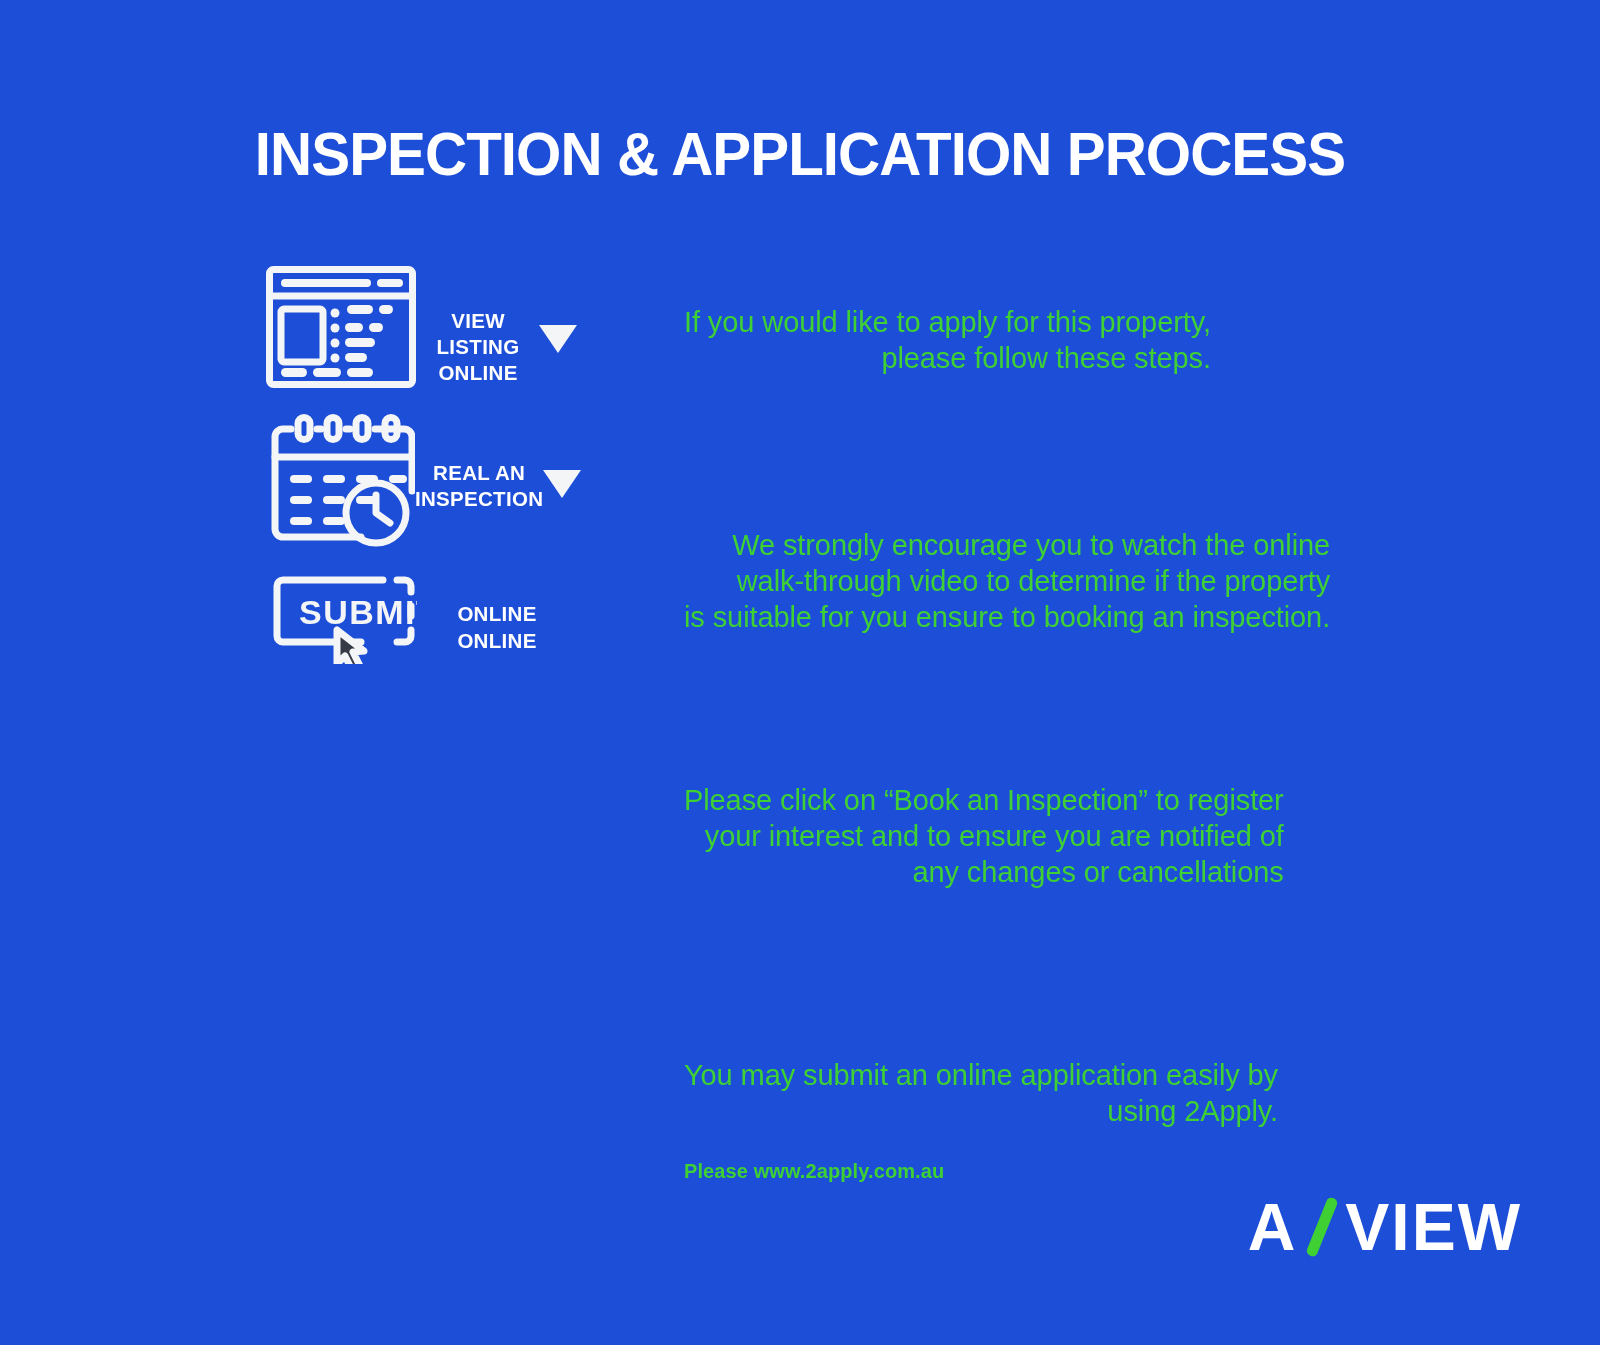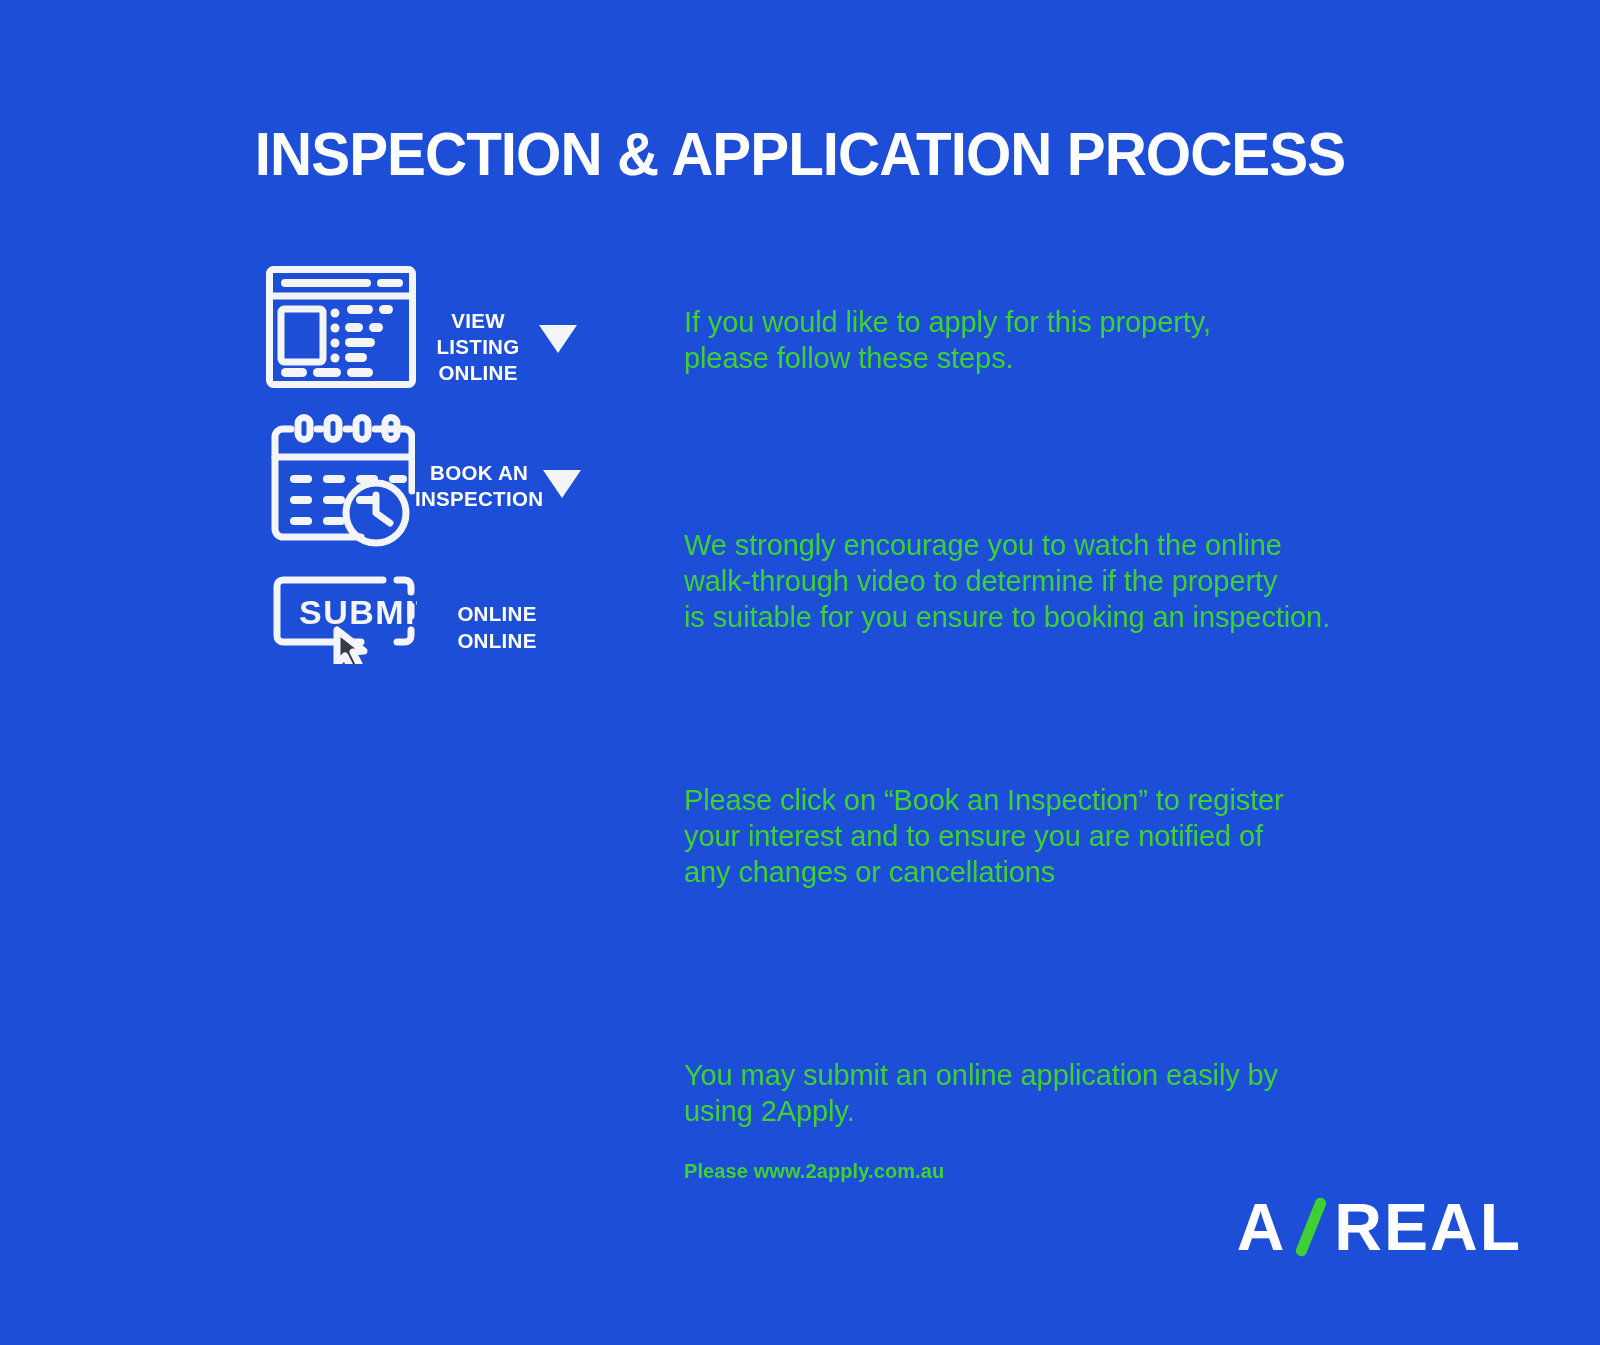--- a/index.html
+++ b/index.html
@@ -97,20 +97,21 @@
   .copy {
     position: absolute;
     left: 684px;
     color: #3fd134;
     font-family: "Liberation Sans", sans-serif;
     font-weight: normal;
     font-size: 29px;
     line-height: 1.24;
     white-space: pre-line;
     letter-spacing: -0.1px;
+    text-align: right;
   }
   .copy-1 { top: 305px; }
   .copy-2 { top: 528px; }
   .copy-3 { top: 783px; }
   .copy-4 { top: 1058px; }
 
   .visit {
     position: absolute;
     left: 684px;
     top: 1160px;
@@ -224,21 +225,21 @@
             <rect x="91" y="62" width="22" height="8" rx="4"></rect>
             <rect x="124" y="62" width="18" height="8" rx="4"></rect>
             <rect x="25" y="83" width="22" height="8" rx="4"></rect>
             <rect x="58" y="83" width="22" height="8" rx="4"></rect>
             <rect x="91" y="83" width="22" height="8" rx="4"></rect>
             <rect x="25" y="104" width="22" height="8" rx="4"></rect>
             <rect x="58" y="104" width="22" height="8" rx="4"></rect>
           </g>
         </svg>
       </div>
-      <div class="step-label">BOOK AN INSPECTION</div>
+      <div class="step-label">REAL AN INSPECTION</div>
       <div class="arrow arrow-3"></div>
     </div>
 
     <div class="step step-4">
       <div class="icon-wrap">
         <svg width="152" height="92" viewBox="0 0 152 92" aria-hidden="true">
           <g fill="none" stroke="#f4f5f7" stroke-width="7" stroke-linecap="round" stroke-linejoin="round">
             <path d="M132 8 L140 8 A6 6 0 0 1 146 14 L146 20"></path>
             <path d="M146 58 L146 64 A6 6 0 0 1 140 70 L132 70"></path>
             <path d="M96 70 L18 70 A6 6 0 0 1 12 64 L12 14 A6 6 0 0 1 18 8 L118 8"></path>
@@ -264,16 +265,16 @@
 your interest and to ensure you are notified of
 any changes or cancellations</div>
   <div class="copy copy-4">You may submit an online application easily by
 using 2Apply.</div>
 
   <div class="visit">Please www.2apply.com.au</div>
 
   <div class="logo">
     <span class="logo-a">A</span>
     <span class="logo-slash"></span>
-    <span class="logo-real">REAL</span>
+    <span class="logo-real">VIEW</span>
   </div>
 
 </div>
 
 </body></html>

